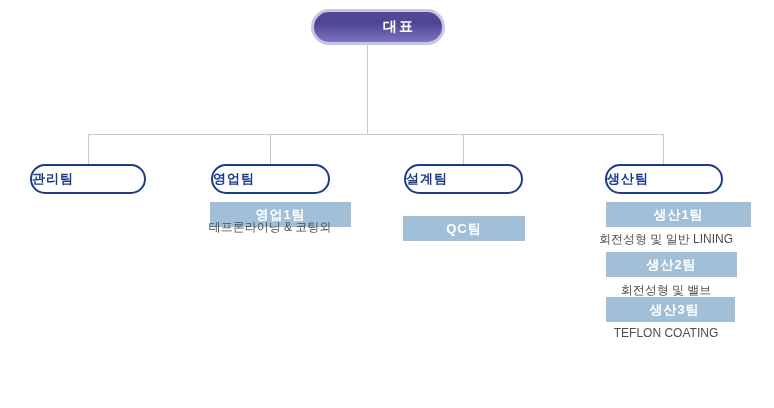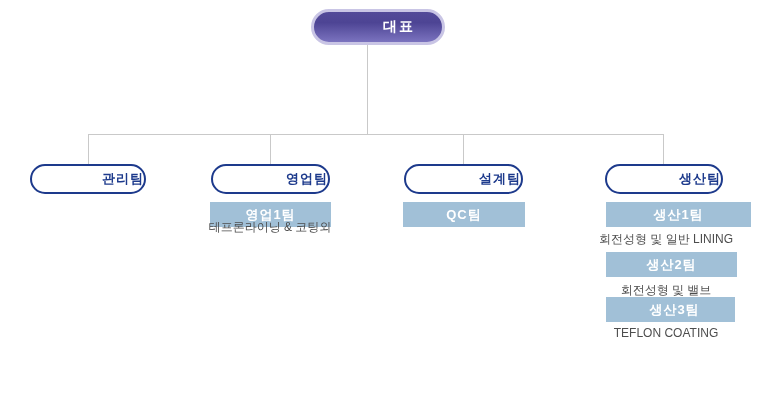--- a/index.html
+++ b/index.html
@@ -55,21 +55,21 @@
   .team-pill {
     position: absolute;
     top: 164px;
     height: 30px;
     box-sizing: border-box;
     background: #ffffff;
     border: 2px solid var(--team_navy, #1d3a8c);
     border-radius: 15px;
     display: flex;
     align-items: center;
-    justify-content: flex-end;
+    justify-content: flex-start;
   }
   .team-pill span {
     color: var(--team_navy, #1d3a8c);
     font-size: 13px;
     font-weight: bold;
     letter-spacing: 1px;
   }
   #team-admin      { left: 30px;  width: 116px; }
   #team-sales      { left: 211px; width: 119px; }
   #team-design     { left: 404px; width: 119px; }
@@ -79,22 +79,22 @@
     position: absolute;
     height: 25px;
     background: var(--subteam_blue, #a1c0d7);
     color: #ffffff;
     font-size: 13px;
     font-weight: bold;
     letter-spacing: 1px;
     text-align: center;
     line-height: 25px;
   }
-  #sub-sales1 { left: 210px; top: 202px; width: 121px; }
-  #sub-qc     { left: 403px; top: 202px; width: 122px; }
+  #sub-sales1 { left: 210px; top: 202px; width: 141px; }
+  #sub-qc     { left: 403px; top: 216px; width: 122px; }
   #sub-prod1  { left: 606px; top: 202px; width: 145px; }
   #sub-prod2  { left: 606px; top: 252px; width: 131px; }
   #sub-prod3  { left: 606px; top: 297px; width: 121px; padding-left: 8px; }
   
   .caption {
     position: absolute;
     width: 180px;
     text-align: center;
     color: var(--caption_gray, #4d4d4d);
     font-size: 12px;

